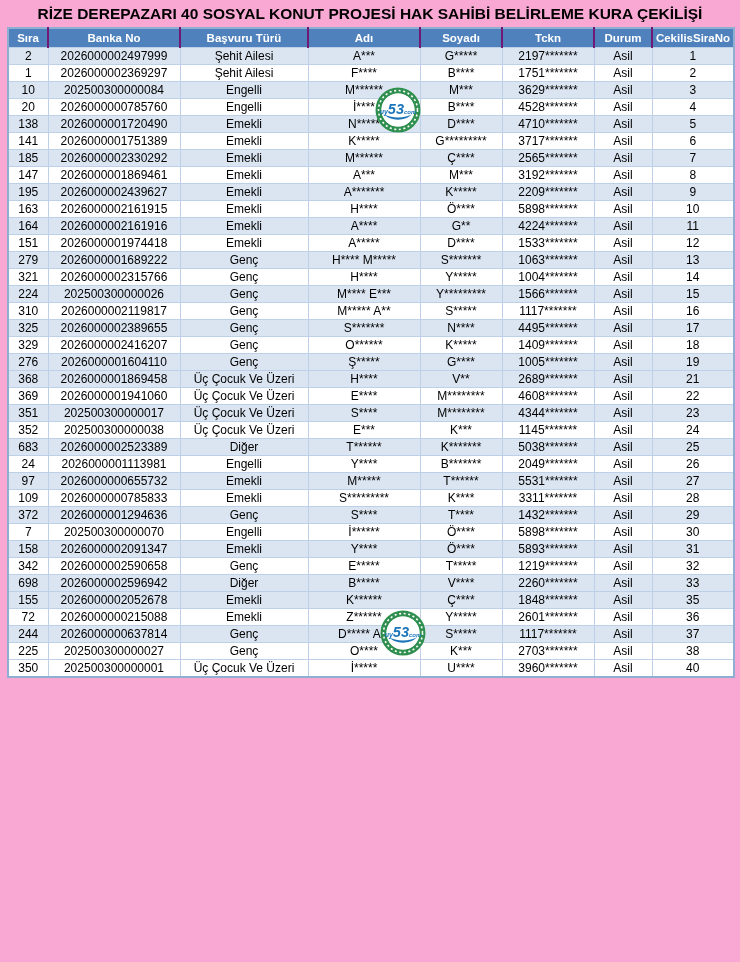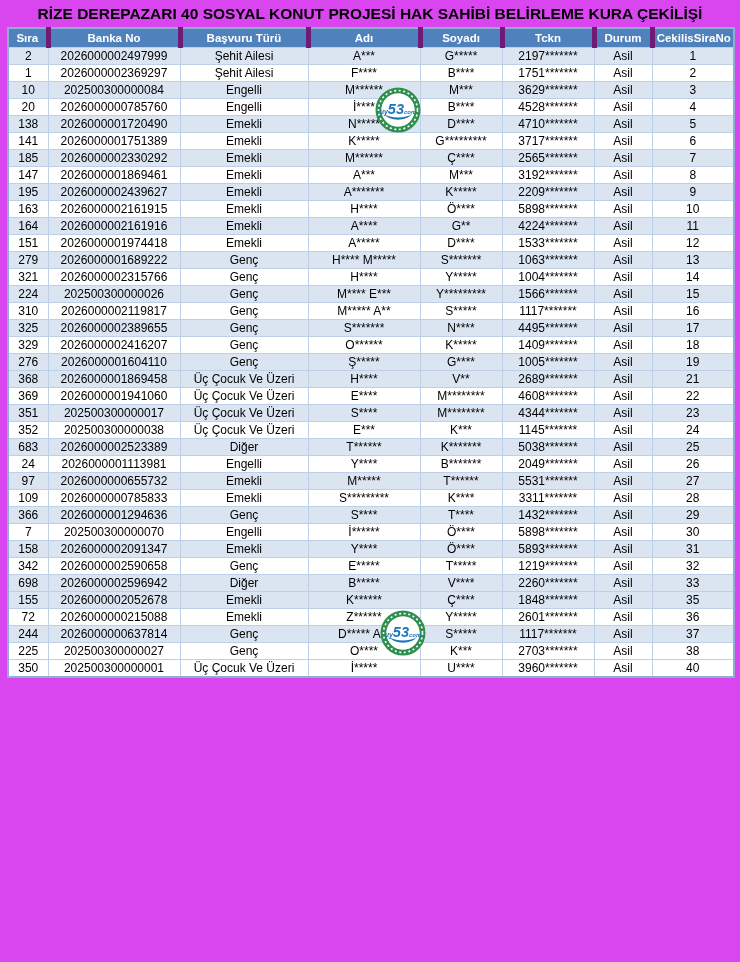--- a/index.html
+++ b/index.html
@@ -1,20 +1,20 @@
 <!DOCTYPE html>
 <html><head>
 <meta charset="utf-8">
 <style>
   html,body{margin:0;padding:0;background:#ffffff;}
   .page{
     position:relative;
     width:740px;
     height:962px;
-    background:#d946ef;
+    background:#f9a8d4;
     font-family:"Liberation Sans",sans-serif;
     overflow:hidden;
   }
   .title{
     margin:4px 0 0 0;
     height:19px;
     line-height:19px;
     text-align:center;
     font-size:15.5px;
     font-weight:bold;
@@ -39,21 +39,21 @@
   col.c7{width:82px;}
   th{
     background:#4f81bd;
     color:#ffffff;
     font-weight:bold;
     font-size:11.5px;
     height:18px;
     padding:0;
     text-align:center;
     vertical-align:middle;
-    border-left:5px solid #701a75;
+    border-left:2px solid #701a75;
     white-space:nowrap;
     overflow:hidden;
   }
   th:first-child{border-left:none;}
   td{
     font-size:12px;
     color:#000000;
     height:16px;
     padding:0 1px;
     text-align:center;
@@ -368,21 +368,21 @@
           <td>109</td>
           <td>2026000000785833</td>
           <td>Emekli</td>
           <td>S*********</td>
           <td>K****</td>
           <td>3311*******</td>
           <td>Asil</td>
           <td>28</td>
         </tr>
         <tr class="alt">
-          <td>366</td>
+          <td>372</td>
           <td>2026000001294636</td>
           <td>Genç</td>
           <td>S****</td>
           <td>T****</td>
           <td>1432*******</td>
           <td>Asil</td>
           <td>29</td>
         </tr>
         <tr>
           <td>7</td>

